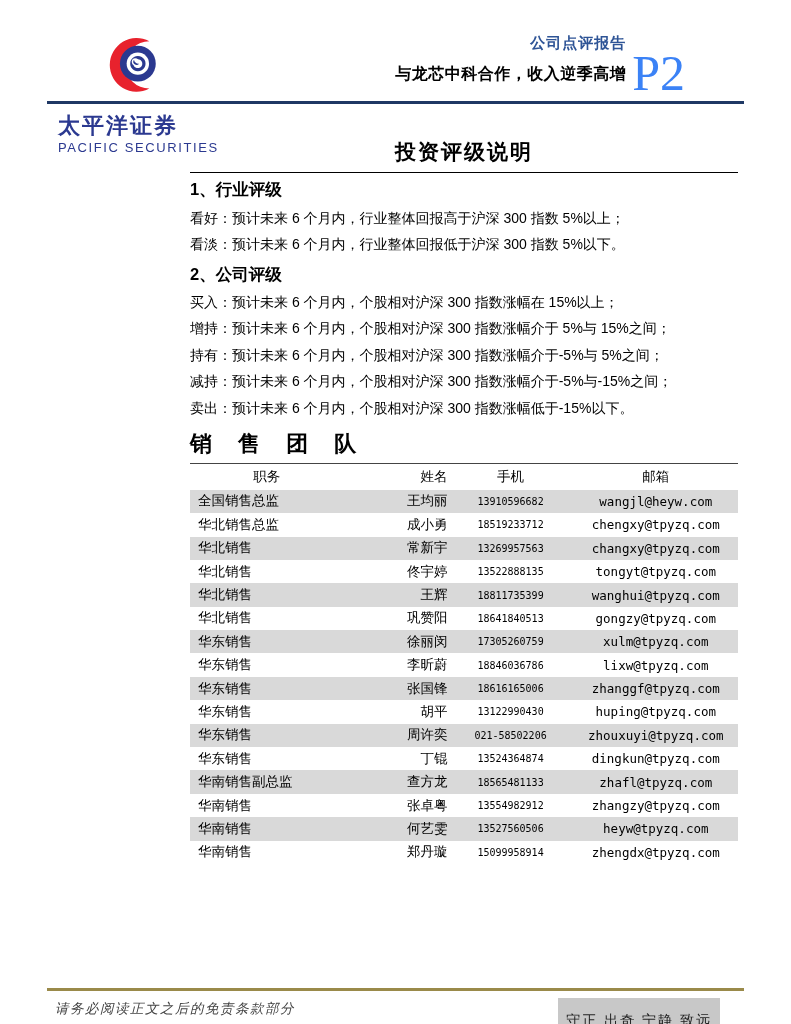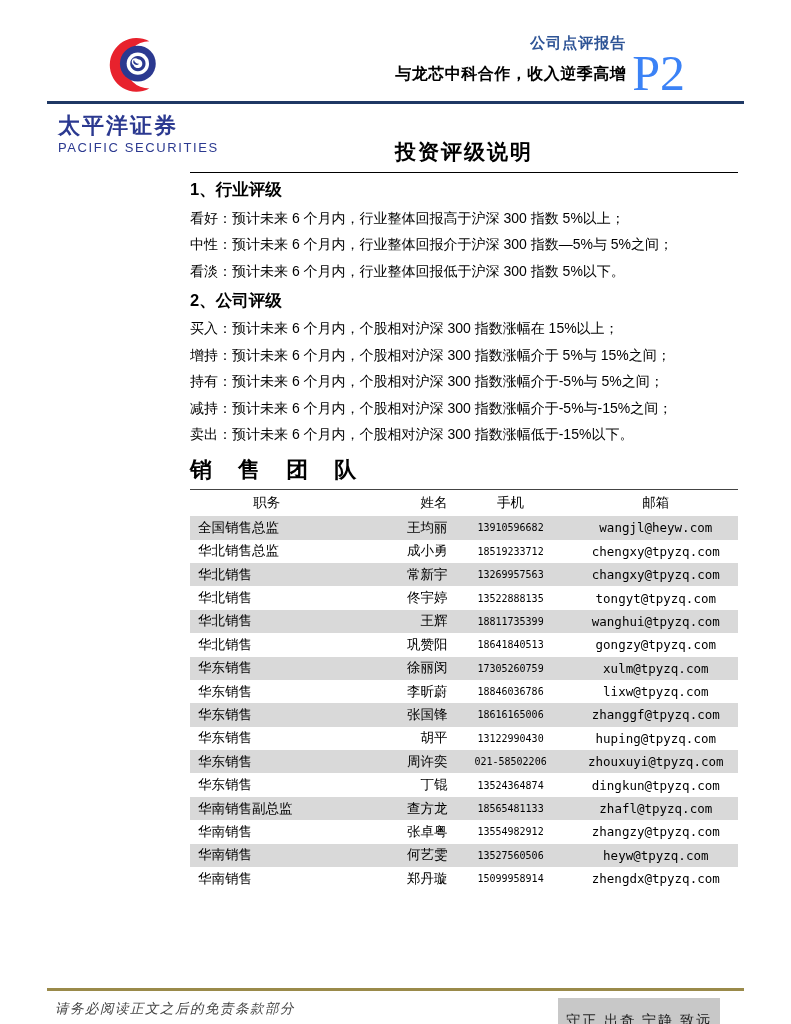--- a/index.html
+++ b/index.html
@@ -101,21 +101,20 @@
   </div>
 
   <div class="rule-navy"></div>
 </div>
 
 <div class="content">
   <div class="section-title">投资评级说明</div>
 
   <div class="sub-heading">1、行业评级</div>
   <div class="rating-line">看好：预计未来 6 个月内，行业整体回报高于沪深 300 指数 5%以上；</div>
-  <div class="rating-line">中性：预计未来 6 个月内，行业整体回报介于沪深 300 指数—5%与 5%之间；</div>
   <div class="rating-line">看淡：预计未来 6 个月内，行业整体回报低于沪深 300 指数 5%以下。</div>
 
   <div class="sub-heading">2、公司评级</div>
   <div class="rating-line">买入：预计未来 6 个月内，个股相对沪深 300 指数涨幅在 15%以上；</div>
   <div class="rating-line">增持：预计未来 6 个月内，个股相对沪深 300 指数涨幅介于 5%与 15%之间；</div>
   <div class="rating-line">持有：预计未来 6 个月内，个股相对沪深 300 指数涨幅介于-5%与 5%之间；</div>
   <div class="rating-line">减持：预计未来 6 个月内，个股相对沪深 300 指数涨幅介于-5%与-15%之间；</div>
   <div class="rating-line">卖出：预计未来 6 个月内，个股相对沪深 300 指数涨幅低于-15%以下。</div>
 
   <div class="team-section">

